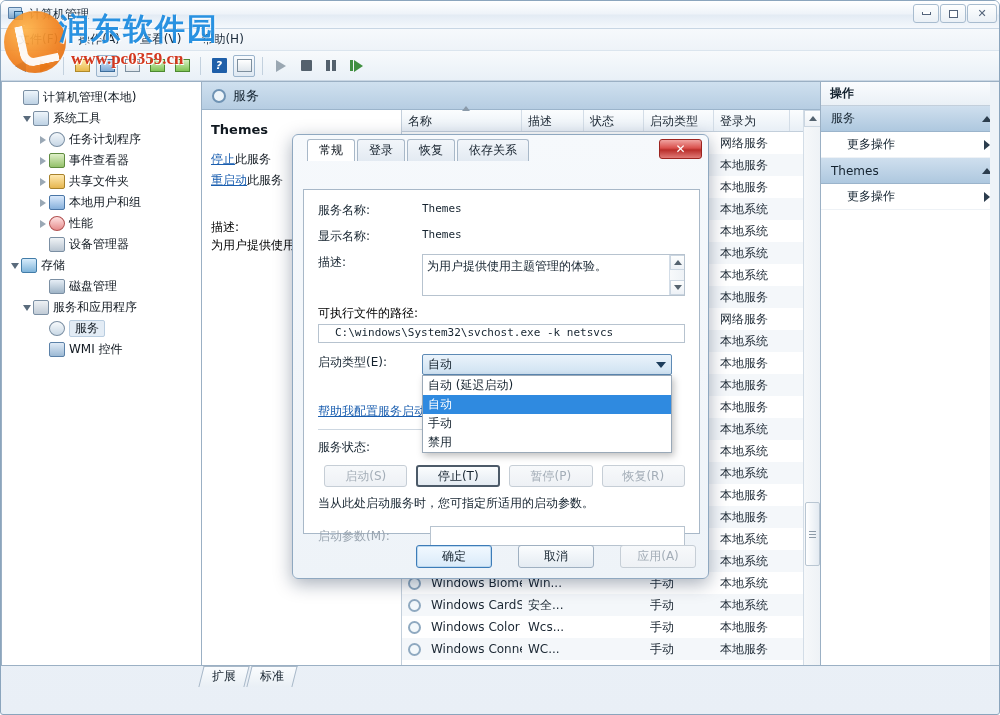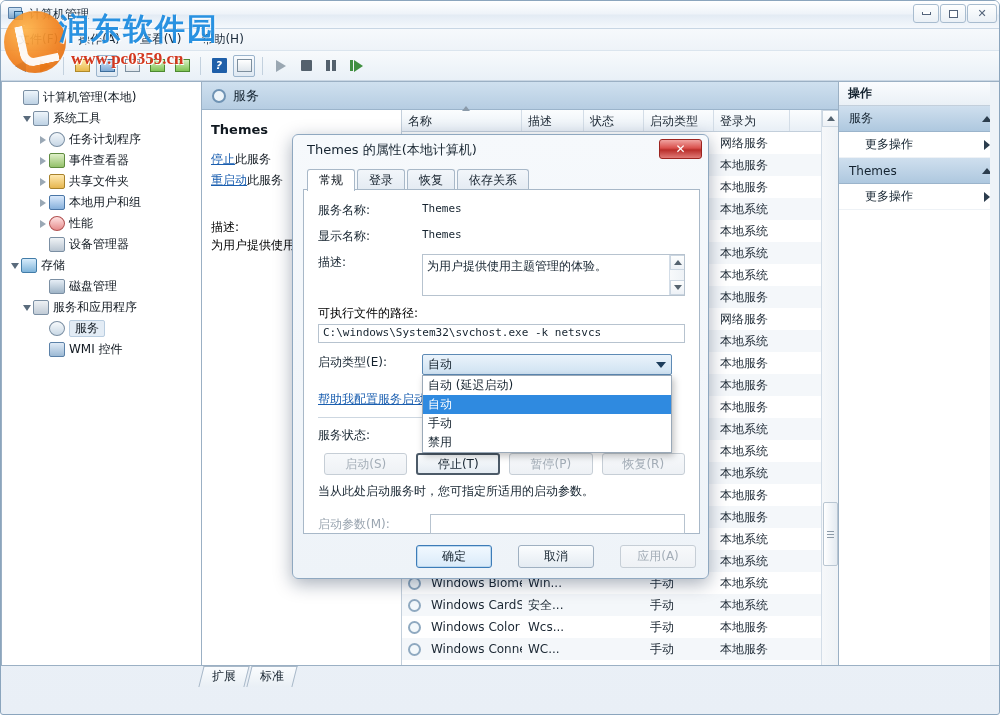--- a/index.html
+++ b/index.html
@@ -199,21 +199,21 @@
   .btab {
     font-size:12px;padding:1px 10px 2px 10px;color:#16222e;
     background:linear-gradient(180deg,#fafcfe,#e9eff5);
     border:1px solid #a8b8c8;border-bottom:none;
     transform: skewX(-14deg);
     margin-right:2px;
   }
   .btab span{ display:inline-block; transform: skewX(14deg); }
 
   
-  #actions { width:162px;height:585px;border:1px solid #9bb0c4;border-left:none;background:#fff;position:relative;}
+  #actions { width:180px;height:585px;border:1px solid #9bb0c4;border-left:none;background:#fff;position:relative;}
   #act-head { height:24px;background:linear-gradient(180deg,#fafcfe,#eaf0f6);border-bottom:1px solid #c3cfdb;
               display:flex;align-items:center;padding-left:9px;font-size:12px;font-weight:bold;color:#13222f;}
   .act-grp {
     height:26px;background:linear-gradient(180deg,#cfdfee,#aec8df);border-bottom:1px solid #9bb4cb;
     display:flex;align-items:center;justify-content:space-between;padding:0 8px 0 10px;font-size:12px;color:#13222f;
   }
   .caret-up{width:0;height:0;border-left:5px solid transparent;border-right:5px solid transparent;border-bottom:6px solid #2c3d4d;}
   .act-item{height:26px;display:flex;align-items:center;justify-content:space-between;
             padding:0 10px 0 26px;font-size:12px;color:#13222f;border-bottom:1px solid #eef2f6;}
   .caret-r{width:0;height:0;border-top:5px solid transparent;border-bottom:5px solid transparent;border-left:6px solid #2c3d4d;}
@@ -248,21 +248,21 @@
   .flabel { width:104px;flex:none; }
   .fval-mono { font-family:"DejaVu Sans Mono","Liberation Mono",monospace;font-size:11px;color:#15232f; }
   .desc-box {
     flex:1;height:42px;border:1px solid #b7c3cf;background:#fff;position:relative;
     padding:3px 18px 0 4px;font-size:12px;overflow:hidden;
   }
   .desc-sb { position:absolute;right:0;top:0;width:15px;height:100%;background:linear-gradient(90deg,#f7f9fb,#eef2f6);border-left:1px solid #d3dde7;}
   .desc-sb .sb-btn{width:15px;height:15px;}
   .path-label{font-size:12px;margin-bottom:2px;}
   .path-box{
-    border:1px solid #b7c3cf;background:#fff;height:19px;padding:1px 4px;margin-bottom:11px;
+    border:1px solid #b7c3cf;background:#fff;height:19px;padding:1px 16px;margin-bottom:11px;
     font-family:"DejaVu Sans Mono","Liberation Mono",monospace;font-size:11px;color:#15232f;overflow:hidden;
   }
   .combo-wrap{ position:relative; }
   .combo {
     width:250px;height:21px;border:1px solid #5d8ab5;border-radius:2px;
     background:linear-gradient(180deg,#eaf3fb,#cfe2f2);
     display:flex;align-items:center;justify-content:space-between;padding:0 5px;font-size:12px;color:#15232f;
   }
   .combo .carets{width:0;height:0;border-left:5px solid transparent;border-right:5px solid transparent;border-top:6px solid #1c3d5c;}
   .combo-list {
@@ -734,21 +734,20 @@
       <div id="act-scroll"></div>
     </div>
   </div>
 
   <div id="bottom-tabs">
     <div class="btab"><span>扩展</span></div>
     <div class="btab"><span>标准</span></div>
   </div>
 
   <div id="dialog">
-    <div id="dlg-title">Themes 的属性(本地计算机)</div>
     <div id="dlg-close">✕</div>
 
     <div id="dlg-tabs">
       <div class="dtab active">常规</div>
       <div class="dtab">登录</div>
       <div class="dtab">恢复</div>
       <div class="dtab">依存关系</div>
     </div>
 
     <div id="dlg-page">
@@ -771,21 +770,21 @@
             <span class="sb-btn" style="display:flex;position:absolute;bottom:0;left:0;">
                 <i class="sb-dn"></i>
               </span>
           </span>
         </span>
       </div>
 
       <div class="path-label">可执行文件的路径:</div>
       <div class="path-box">C:\windows\System32\svchost.exe -k netsvcs</div>
 
-      <div class="frow combo-wrap" style="margin-bottom:8px;">
+      <div class="frow combo-wrap" style="margin-bottom:20px;">
         <span class="flabel">启动类型(E):</span>
         <span style="position:relative;">
           <span class="combo">
             <span>自动</span>
             <span class="carets"></span>
           </span>
           <span class="combo-list">
             <span class="combo-opt" style="display:block;">自动 (延迟启动)</span>
             <span class="combo-opt hl" style="display:block;">自动</span>
             <span class="combo-opt" style="display:block;">手动</span>

